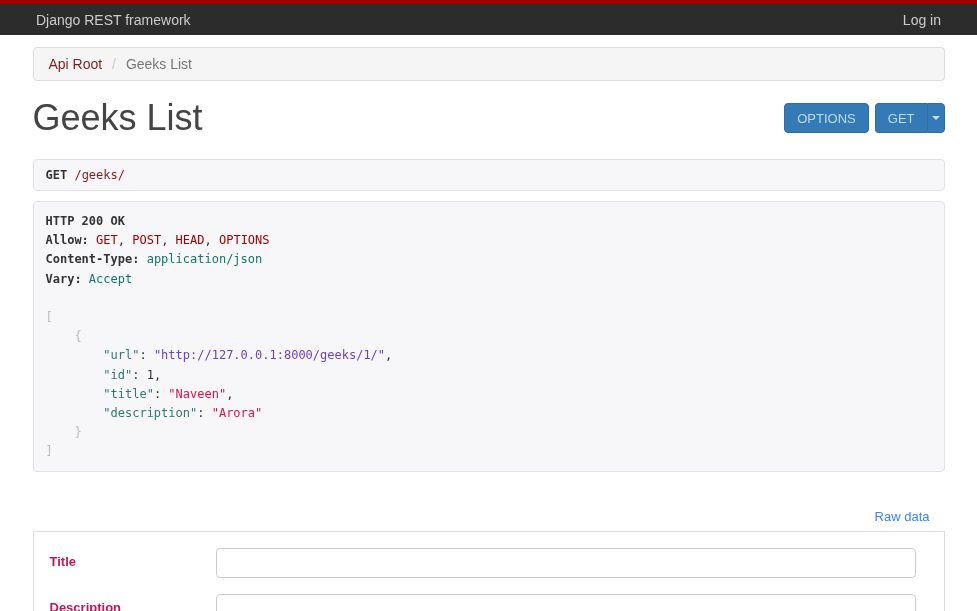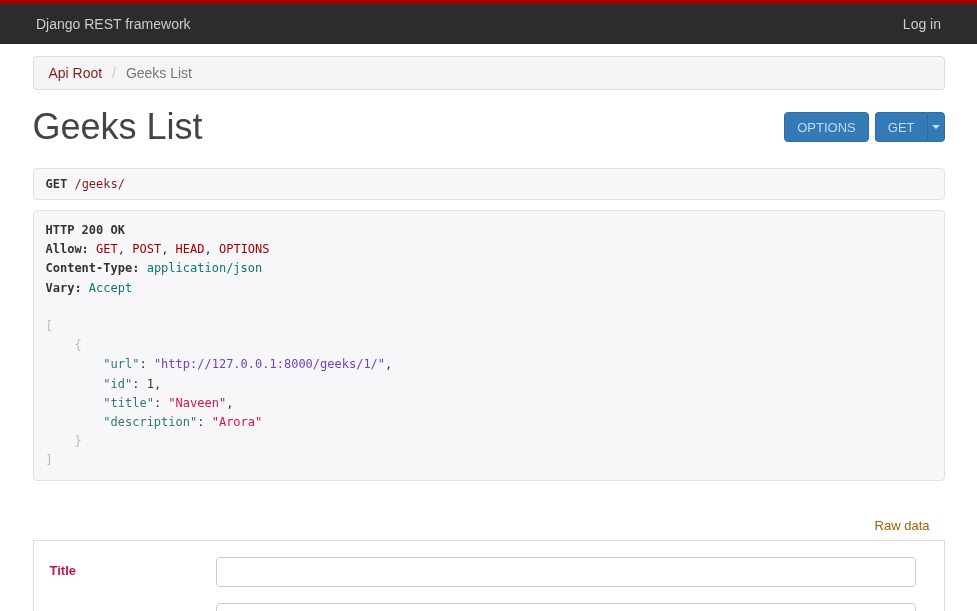--- a/index.html
+++ b/index.html
@@ -1,18 +1,18 @@
 <!DOCTYPE html>
 <html><head>
 <meta charset="utf-8">
 <style>
   html,body{margin:0;padding:0;background:#fff;font-family:"Helvetica Neue",Helvetica,Arial,sans-serif;color:#333;font-size:14px;width:977px;position:relative}
   body::before{content:"";display:block;height:4px;background:#a30000;width:100%}
   body::after{content:"";position:absolute;top:185px;left:50%;transform:translateX(-50%);width:0;height:0;border-left:95px solid transparent;border-right:100px solid transparent;border-bottom:230px solid #d7d2f0;opacity:.5;filter:blur(12px);z-index:-1;pointer-events:none}
-  .navbar{background:#2c2c2c;color:#ccc;height:40px;display:flex;align-items:center;padding:0 36px;justify-content:space-between}
+  .navbar{background:#2c2c2c;color:#ccc;height:31px;display:flex;align-items:center;padding:0 36px;justify-content:space-between}
   .navbar a{color:#ccc;text-decoration:none;font-size:14px}
   .container{max-width:912px;margin:0 auto;padding:0 0 40px}
   .bc{border:1px solid #ddd;border-radius:4px;background:#f5f5f5;padding:8px 15px;margin:12px 0 0;font-size:14px}
   .bc a{color:#7f1d1d;text-decoration:none}
   .bc .sep{color:#ccc;margin:0 6px}
   .bc .cur{color:#777}
   .headrow{display:flex;justify-content:space-between;align-items:center;margin-top:0}
   h1{font-weight:400;font-size:36px;color:#444;margin:16px 0}
   .btns{display:flex;gap:6px}
   .btn{display:inline-flex;align-items:center;height:30px;padding:0 12px;border:1px solid #2e6da4;background:#337ab7;color:#c0dced;border-radius:4px;font-size:13px;cursor:pointer}
@@ -26,21 +26,21 @@
   .resp .kw{font-weight:700}
   .resp .m{color:#a30000}
   .resp .hv{color:#0f766e}
   .resp .key{color:#377;text-decoration:none}
   .resp .str{color:#dd1144}
   .resp .lnk{color:#6f42c1;text-decoration:none}
   .resp .p{color:#bbb}
   .tabs{display:flex;justify-content:flex-end;border-bottom:1px solid #ddd;margin:28px 0 0}
   .tab{padding:8px 14px;border:1px solid transparent;border-bottom:none;margin-bottom:-1px;cursor:pointer;font-size:13px;border-radius:4px 4px 0 0}
   .tab.active{border-color:#ddd;background:#fff;color:#555}
-  .tab.inactive{color:#a16207}
+  .tab.inactive{color:#3b82f6}
   .formbox{border:1px solid #ddd;border-top:none;border-radius:0 0 4px 4px;background:#fff;padding:16px}
   .frow{display:flex;align-items:flex-start;margin-bottom:16px}
   .flabel{width:150px;text-align:left;padding:6px 16px 0 0;font-size:13px;font-weight:700;color:#be185d}
   .fctrl{flex:1;margin-right:12px}
   .fctrl input[type=text]{width:100%;height:30px;border:1px solid #ccc;border-radius:4px;padding:0 10px;box-sizing:border-box;font-size:14px}
   .fctrl textarea{width:100%;height:44px;border:1px solid #ccc;border-radius:4px;padding:6px 10px;box-sizing:border-box;font-family:inherit;font-size:14px;resize:both}
 </style>
 </head>
 <body>
 

